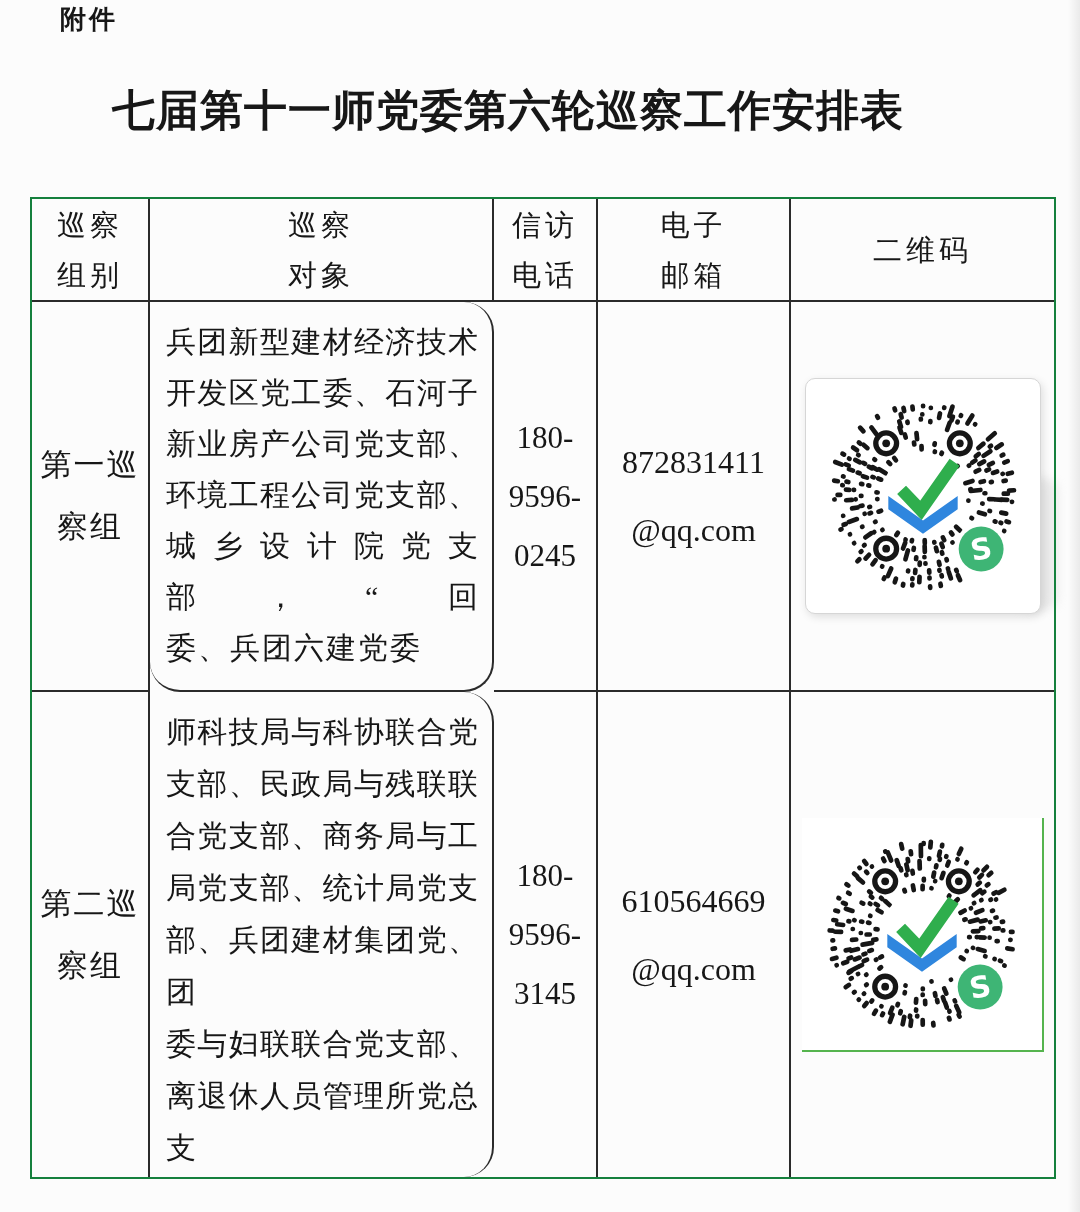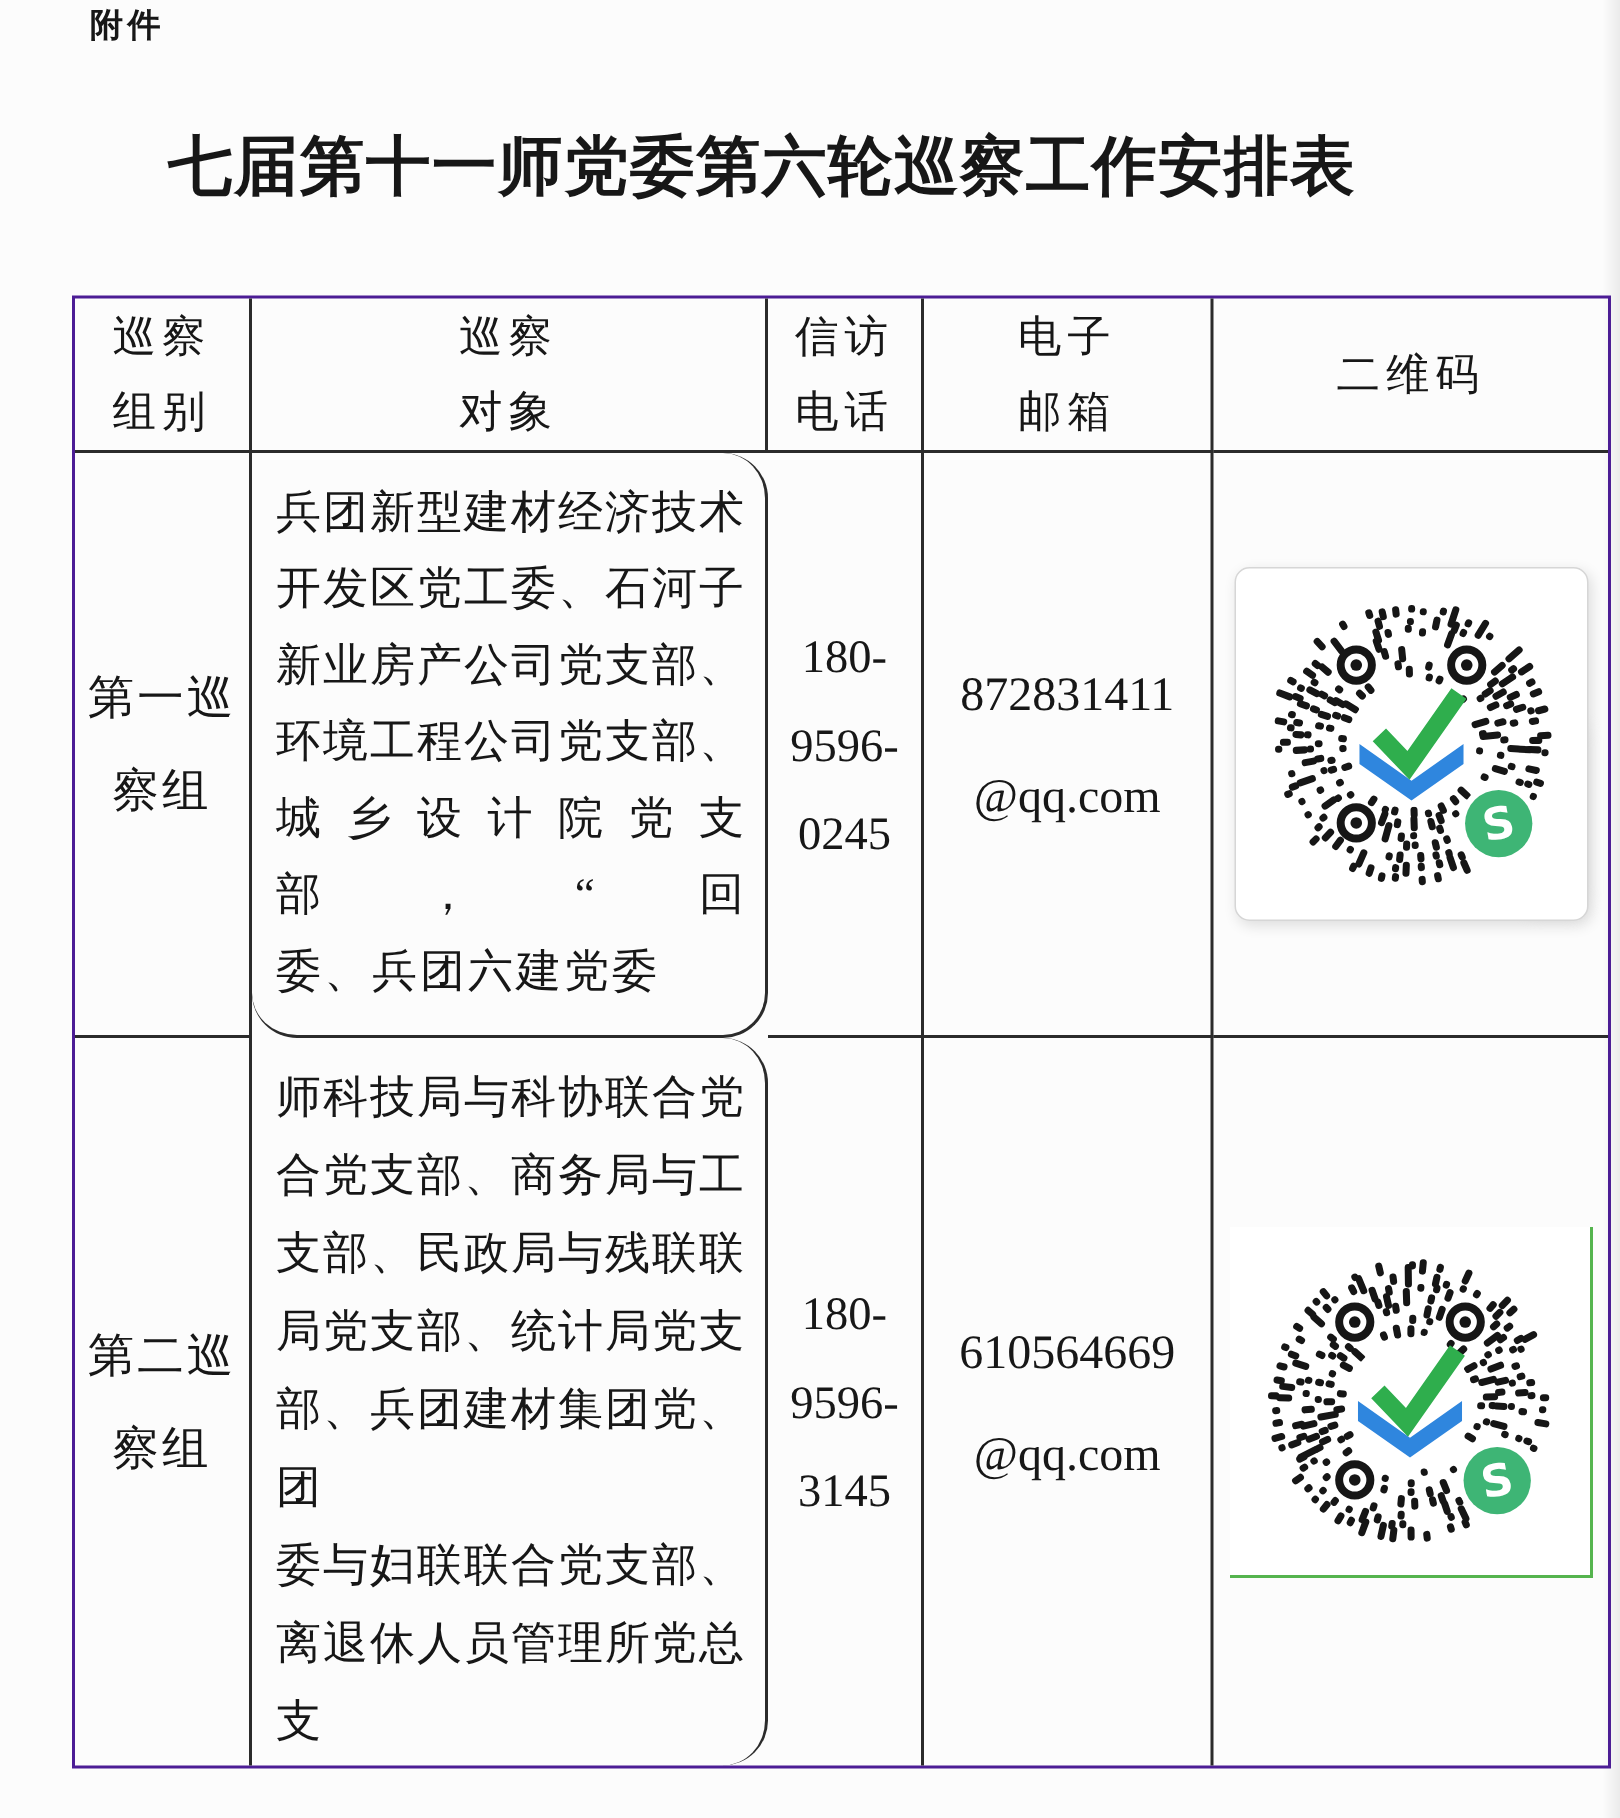--- a/index.html
+++ b/index.html
@@ -6,41 +6,41 @@
   body{
     width:1080px;height:1212px;
     background:#fcfcfc;
     font-family:"Liberation Serif","DejaVu Serif",serif;
     color:#171717;
     position:relative;overflow:hidden;
   }
   .attach{
     position:absolute;left:60px;top:2px;
     font-family:"Liberation Sans","DejaVu Sans",sans-serif;
-    font-weight:700;font-size:22px;letter-spacing:3px;
+    font-weight:700;font-size:26px;letter-spacing:3px;
   }
   .title{
     position:absolute;top:82px;left:12px;width:992px;margin:0;
     text-align:center;font-weight:700;font-size:43px;letter-spacing:1px;
     font-family:"Liberation Serif","DejaVu Serif",serif;
   }
   .smudge{
     position:absolute;left:1014px;top:478px;width:44px;height:132px;
     background:#d9d9d9;opacity:.5;filter:blur(5px);border-radius:14px;
   }
   .edge{
     position:absolute;right:0;top:0;width:12px;height:1212px;
     background:linear-gradient(to right, rgba(0,0,0,0), rgba(0,0,0,0.07));
   }
   .tbl{
-    position:absolute;left:48px;top:197px;
+    position:absolute;left:30px;top:197px;
     display:grid;
     grid-template-columns:118px 344px 104px 193px 263px;
     grid-template-rows:103px 390px 485px;
-    border:2px solid #4c1d95;
+    border:2px solid #15803d;
     background:transparent;
     z-index:2;
   }
   .cell{
     border-right:2px solid #2b2b2b;
     border-bottom:2px solid #2b2b2b;
     box-sizing:border-box;
     display:flex;align-items:center;justify-content:center;
     overflow:hidden;
   }
@@ -295,22 +295,22 @@
             <circle cx="157" cy="152" r="22" fill="#3eb575"></circle>
             <text x="157" y="162" text-anchor="middle" font-size="29" font-weight="bold" fill="#fff" font-family="DejaVu Sans, sans-serif" transform="rotate(-10 157 152)">S</text>
           </svg>
       </div>
     </div>
 
     <div class="cell gcell lastrow">第二巡
 察组</div>
     <div class="cell tcell r2 lastrow">
         <div class="tline">师科技局与科协联合党</div>
+        <div class="tline">支部、民政局与残联联</div>
         <div class="tline">合党支部、商务局与工</div>
-        <div class="tline">支部、民政局与残联联</div>
         <div class="tline">局党支部、统计局党支</div>
         <div class="tline">部、兵团建材集团党、团</div>
         <div class="tline">委与妇联联合党支部、</div>
         <div class="tline">离退休人员管理所党总</div>
         <div class="tline last">支</div>
       </div>
     <div class="cell pcell lastrow">180-
 9596-
 3145</div>
     <div class="cell ecell lastrow">610564669

